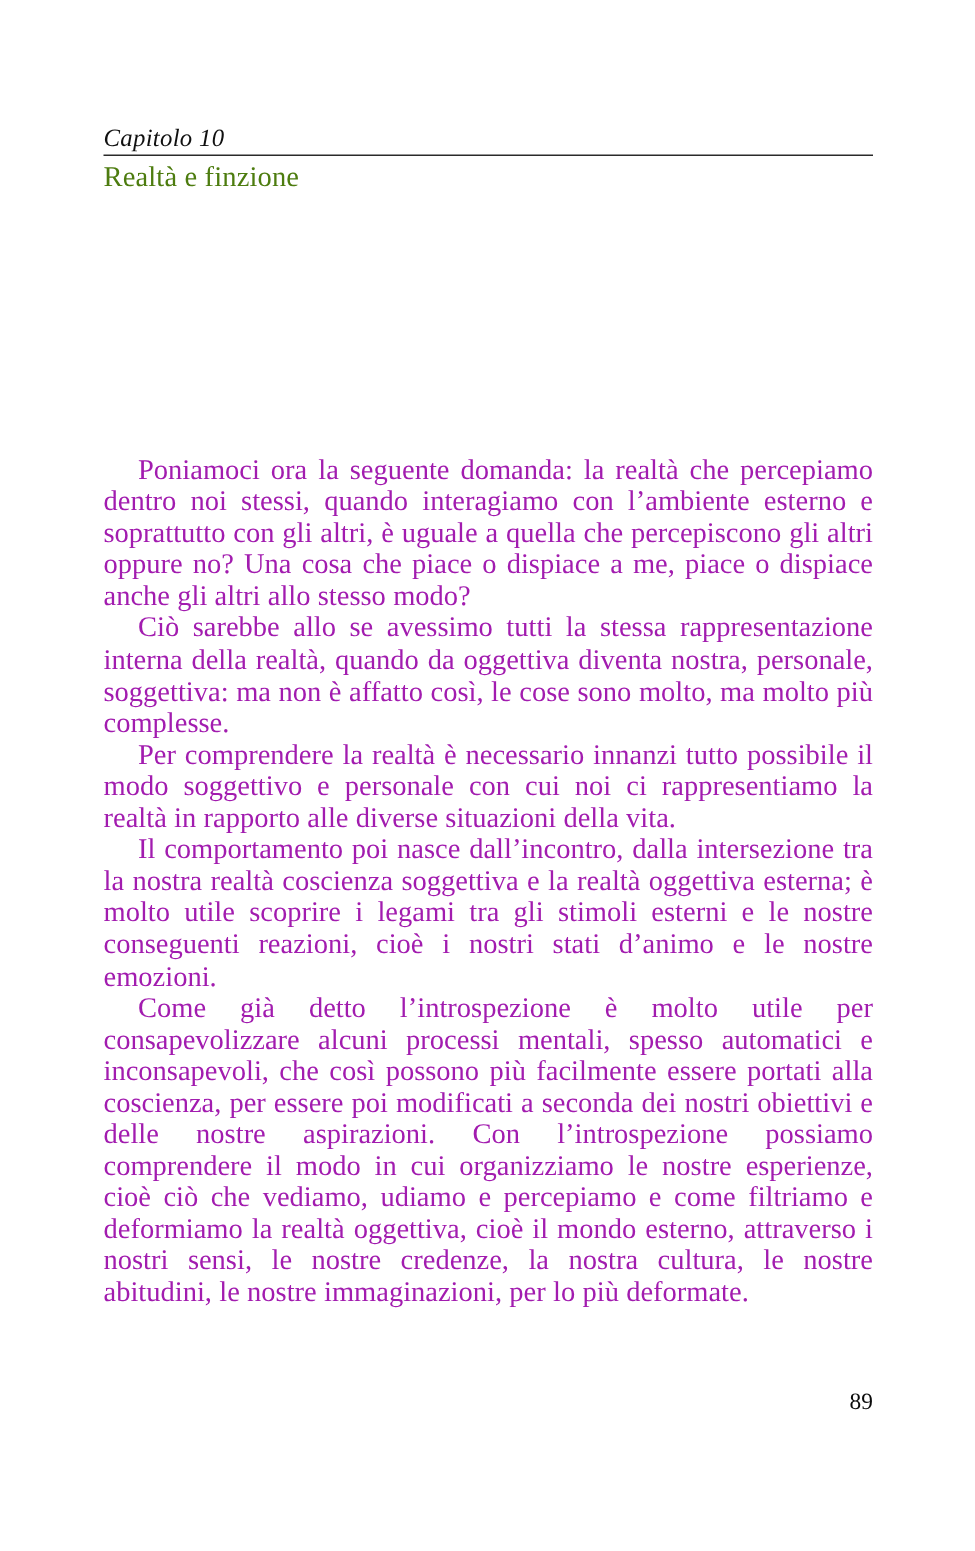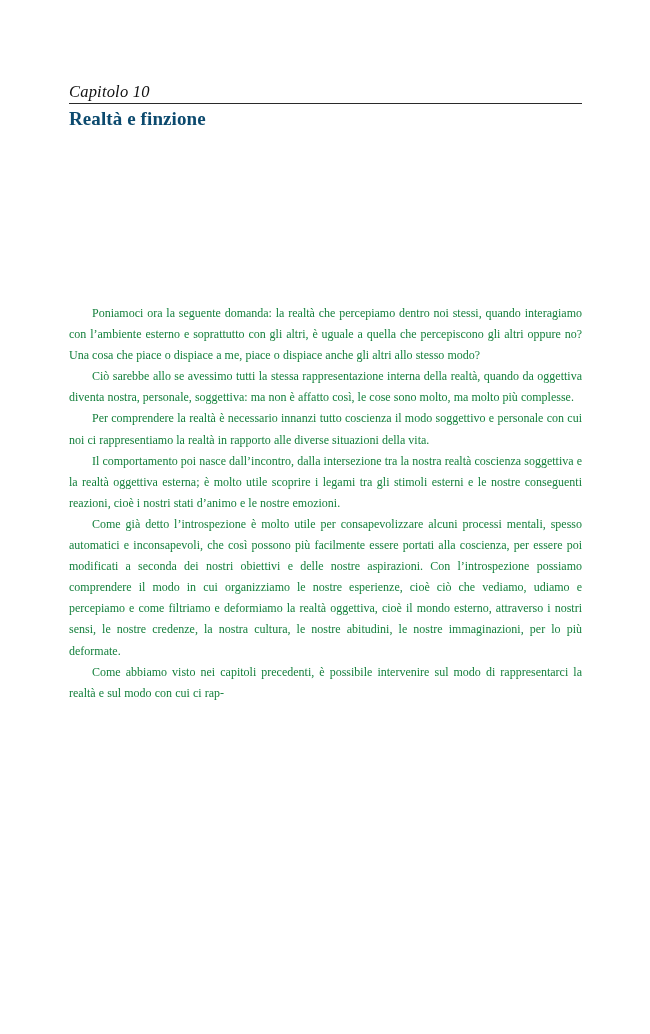--- a/index.html
+++ b/index.html
@@ -37,44 +37,44 @@
 
   .header-rule {
     width: 100%;
     height: 1.4px;
     background: #2a2a2a;
     margin-top: 1px;
   }
 
   .chapter-title {
     font-size: 19px;
-    font-weight: bold;
+    font-weight: normal;
     line-height: 24px;
     letter-spacing: 0.1px;
-    color: #0c4a6e;
+    color: #4d7c0f;
     margin-top: 3px;
     white-space: nowrap;
   }
 
   
   .body-column {
     position: absolute;
     left: 69px;
     top: 303px;
     width: 513px;
   }
 
   .body-paragraph {
     margin: 0;
-    font-size: 12px;
+    font-size: 19px;
     line-height: 21.1px;
     text-align: justify;
     text-justify: inter-word;
     text-indent: 23px;
-    color: #15803d;
+    color: #a21caf;
     hyphens: none;
     word-spacing: 0.1px;
   }
 
   
   .folio {
     position: absolute;
     left: 69px;
     top: 925px;
     width: 513px;
@@ -91,20 +91,20 @@
 
   <div class="header-block">
     <div class="chapter-label">Capitolo 10</div>
     <div class="header-rule"></div>
     <h1 class="chapter-title">Realtà e finzione</h1>
   </div>
 
   <div class="body-column">
     <p class="body-paragraph">Poniamoci ora la seguente domanda: la realtà che percepiamo dentro noi stessi, quando interagiamo con l’ambiente esterno e soprattutto con gli altri, è uguale a quella che percepiscono gli altri oppure no? Una cosa che piace o dispiace a me, piace o dispiace anche gli altri allo stesso modo?</p>
     <p class="body-paragraph">Ciò sarebbe allo se avessimo tutti la stessa rappresentazione interna della realtà, quando da oggettiva diventa nostra, personale, soggettiva: ma non è affatto così, le cose sono molto, ma molto più complesse.</p>
-    <p class="body-paragraph">Per comprendere la realtà è necessario innanzi tutto coscienza il modo soggettivo e personale con cui noi ci rappresentiamo la realtà in rapporto alle diverse situazioni della vita.</p>
+    <p class="body-paragraph">Per comprendere la realtà è necessario innanzi tutto possibile il modo soggettivo e personale con cui noi ci rappresentiamo la realtà in rapporto alle diverse situazioni della vita.</p>
     <p class="body-paragraph">Il comportamento poi nasce dall’incontro, dalla intersezione tra la nostra realtà coscienza soggettiva e la realtà oggettiva esterna; è molto utile scoprire i legami tra gli stimoli esterni e le nostre conseguenti reazioni, cioè i nostri stati d’animo e le nostre emozioni.</p>
     <p class="body-paragraph">Come già detto l’introspezione è molto utile per consapevolizzare alcuni processi mentali, spesso automatici e inconsapevoli, che così possono più facilmente essere portati alla coscienza, per essere poi modificati a seconda dei nostri obiettivi e delle nostre aspirazioni. Con l’introspezione possiamo comprendere il modo in cui organizziamo le nostre esperienze, cioè ciò che vediamo, udiamo e percepiamo e come filtriamo e deformiamo la realtà oggettiva, cioè il mondo esterno, attraverso i nostri sensi, le nostre credenze, la nostra cultura, le nostre abitudini, le nostre immaginazioni, per lo più deformate.</p>
-    <p class="body-paragraph">Come abbiamo visto nei capitoli precedenti, è possibile intervenire sul modo di rappresentarci la realtà e sul modo con cui ci rap-</p>
   </div>
 
+  <div class="folio">89</div>
 
 </div>
 
 </body></html>

